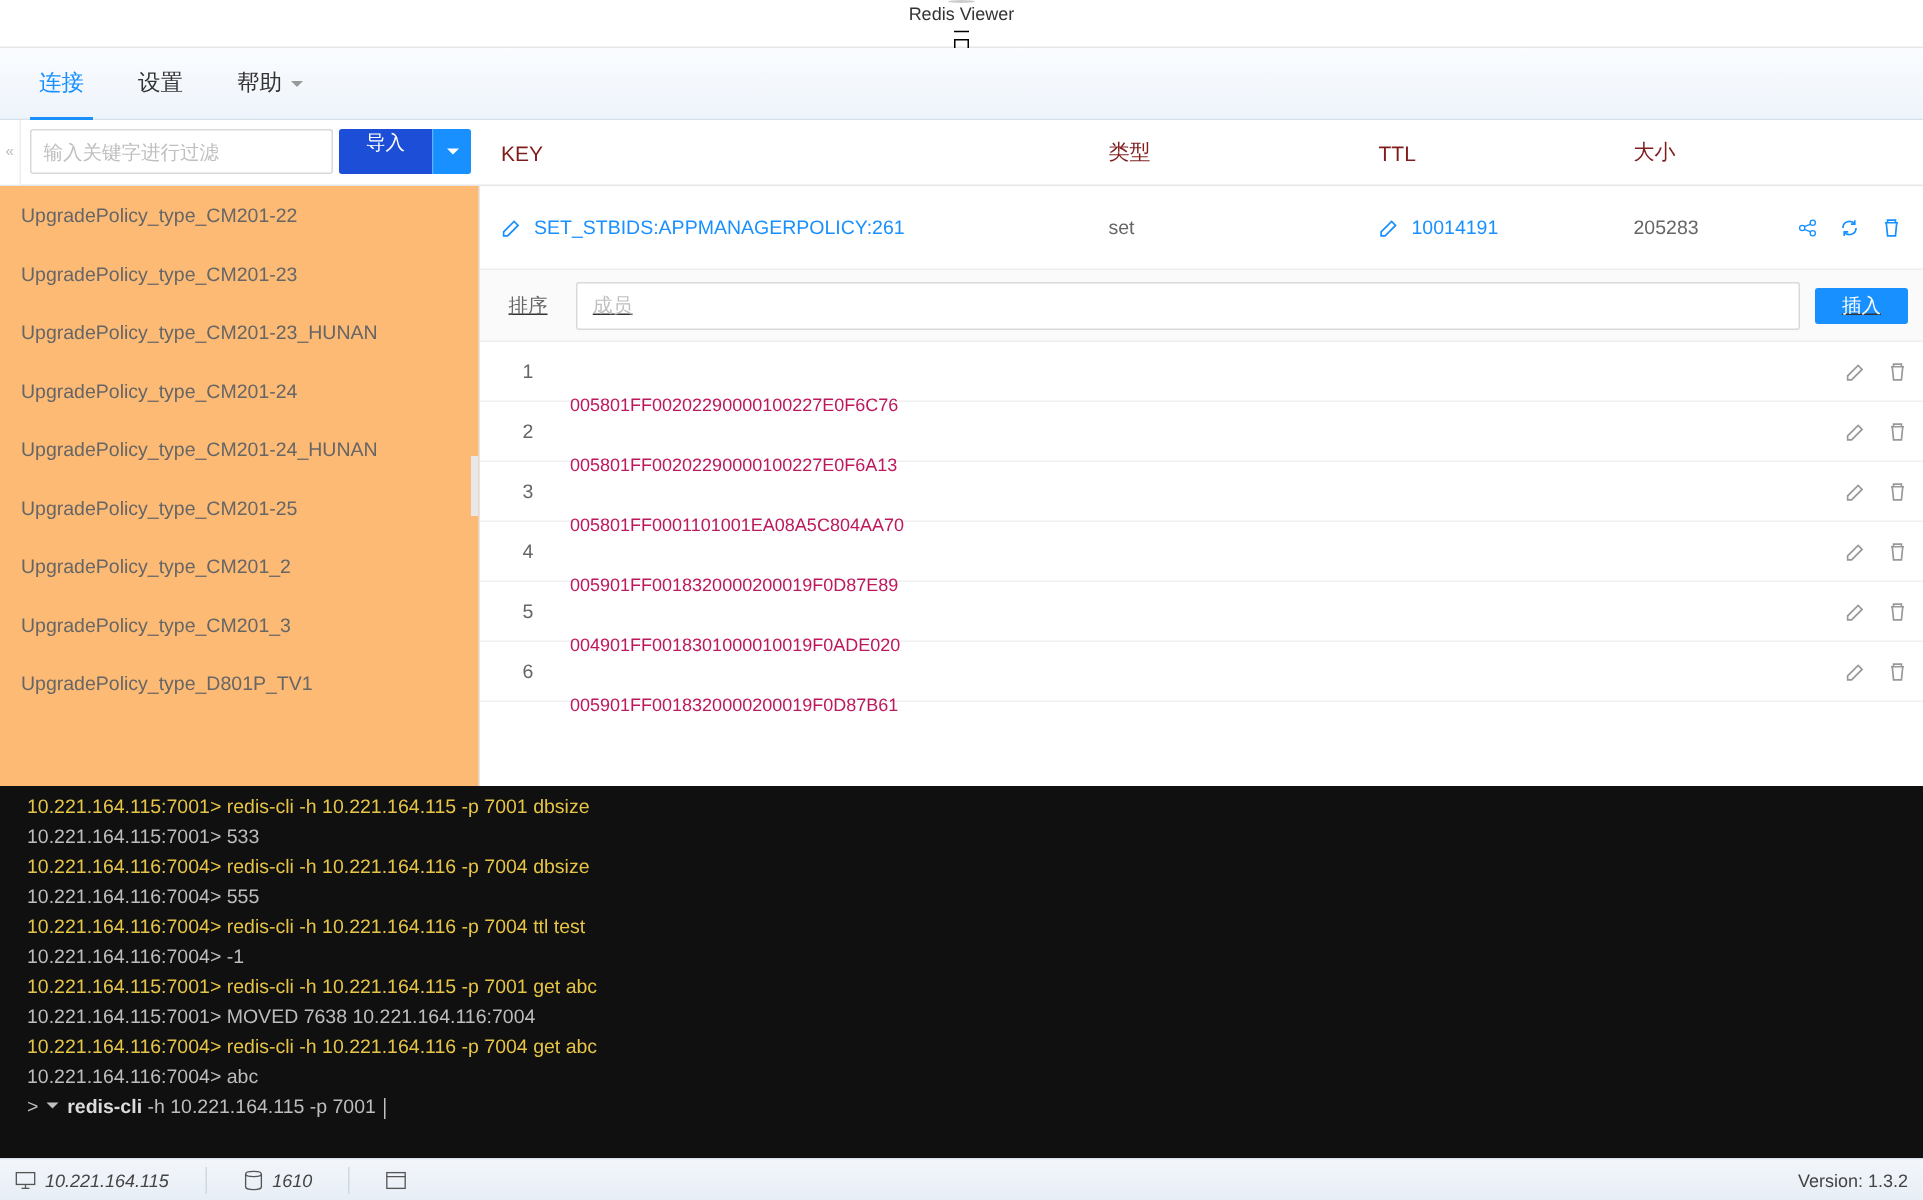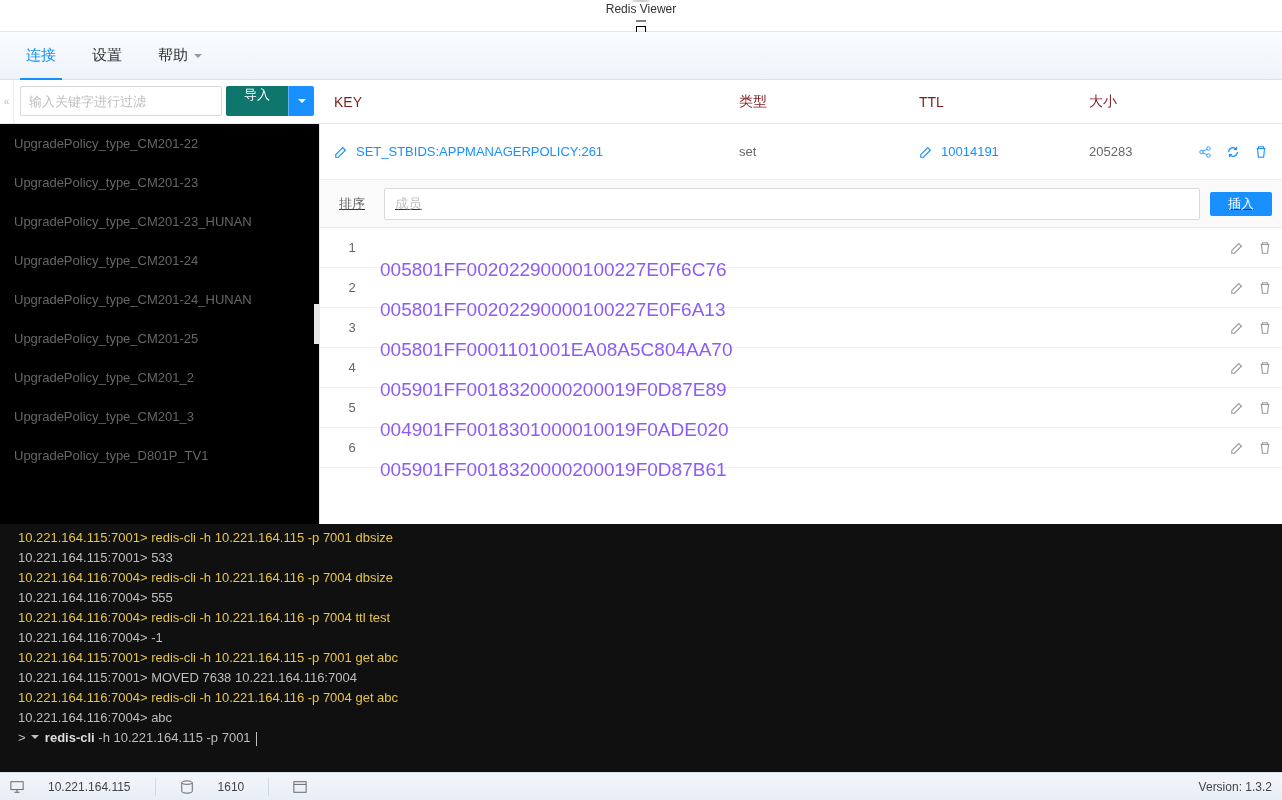--- a/index.html
+++ b/index.html
@@ -14,57 +14,57 @@
 .menuitem { padding:0 18px; height:48px; display:flex; align-items:center; font-size:15px; color:#333; position:relative; gap:6px; }
 .menuitem.active { color:#1890ff; }
 .menuitem.active::after { content:""; position:absolute; bottom:0; left:12px; right:12px; height:2px; background:#1890ff; }
 .chev { border:4px solid transparent; border-top-color:#999; margin-top:4px; }
 .toolbar-row { display:flex; height:44px; border-bottom:1px solid #e6e6e6; }
 .collapse-handle { width:14px; display:flex; align-items:center; justify-content:center; background:#fff; border-right:1px solid #eee; color:#bbb; font-size:10px; }
 .sidebar-top { flex:0 0 306px; display:flex; align-items:flex-start; padding:6px; gap:4px; }
 .filter-input { flex:1; height:30px; border:1px solid #d9d9d9; border-radius:2px; padding:0 8px; font-size:13px; outline:none; }
 .filter-input::placeholder { color:#bfbfbf; }
 .import-btn { display:flex; height:30px; }
-.import-btn .main { background:#0f766e; color:#fff; padding:0 18px; display:flex; align-items:center; border-radius:2px 0 0 2px; }
+.import-btn .main { background:#1d4ed8; color:#fff; padding:0 18px; display:flex; align-items:center; border-radius:2px 0 0 2px; }
 .import-btn .drop { background:#1890ff; border-left:1px solid rgba(255,255,255,.3); width:26px; display:flex; align-items:center; justify-content:center; border-radius:0 2px 2px 0; }
 .import-btn .drop .chev { border-top-color:#fff; }
 .header-row { flex:1; display:flex; align-items:center; padding:0 14px; color:#7f1d1d; font-size:14px; }
 .hc-key { flex:0 0 405px; }
 .hc-type { flex:0 0 180px; }
 .hc-ttl { flex:0 0 170px; }
 .hc-size { flex:1; }
 .body { flex:1; display:flex; overflow:hidden; }
-.sidebar { width:320px; border-right:1px solid #e6e6e6; overflow-y:auto; background:#000000; position:relative; }
+.sidebar { width:320px; border-right:1px solid #e6e6e6; overflow-y:auto; background:#fdba74; position:relative; }
 .sidebar-handle { position:absolute; right:0; top:50%; transform:translateY(-50%); width:5px; height:40px; background:#e8e8e8; }
 .key-item { padding:12px 14px; font-size:13px; color:#666; border-bottom:0; overflow:hidden; text-overflow:ellipsis; white-space:nowrap; }
 .main { flex:1; display:flex; flex-direction:column; overflow:hidden; }
 .detail-row { height:56px; display:flex; align-items:center; padding:0 14px; border-bottom:1px solid #eee; }
 .detail-row .dk { flex:0 0 405px; display:flex; align-items:center; gap:8px; color:#1890ff; }
 .detail-row .dt { flex:0 0 180px; color:#666; }
 .detail-row .dl { flex:0 0 170px; display:flex; align-items:center; gap:8px; color:#1890ff; }
 .detail-row .ds { flex:1; display:flex; align-items:center; color:#666; }
 .detail-row .actions { display:flex; gap:14px; color:#1890ff; }
 .editpen { width:14px; height:14px; }
 .member-toolbar { height:48px; background:#fafafa; border-bottom:1px solid #eee; display:flex; align-items:center; padding:0 10px; gap:10px;text-decoration:underline; }
 .sort-lbl { width:44px; text-align:center; color:#666; }
 .member-input { flex:1; height:32px; border:1px solid #d9d9d9; border-radius:2px; padding:0 10px; outline:none; }
 .member-input::placeholder { color:#bfbfbf; }
 .insert-btn { height:24px; padding:0 18px; background:#1890ff; color:#fff; border-radius:2px; display:flex; align-items:center; }
 .grid { flex:1; overflow:auto; }
 .grid-row { height:40px; display:flex; align-items:center; border-bottom:1px solid #f0f0f0; padding:0 10px; }
 .grid-row .idx { width:44px; text-align:center; color:#666; }
-.grid-row .val { flex:1; padding-left:6px; color:#8b5cf6; font-size:19px;margin-top:45px; }
+.grid-row .val { flex:1; padding-left:6px; color:#be185d; font-size:12px;margin-top:45px; }
 .grid-row .ra { display:flex; gap:14px; color:#999; }
 .terminal { height:248px; background:#101010; color:#c0c0c0; font-family:Consolas,monospace; font-size:13px; padding:4px 18px; overflow:auto; line-height:20px; }
 .terminal .p { color:#e6c446; }
 .terminal .o { color:#bdbdbd; }
 .terminal .cur { display:inline-block; width:1px; height:14px; background:#c0c0c0; vertical-align:middle; margin-left:2px; }
 .terminal .tri { display:inline-block; border:4px solid transparent; border-top-color:#c0c0c0; vertical-align:middle; margin:0 2px; }
 .statusbar { height:28px; background:linear-gradient(#f2f6fb,#e8eef6); border-top:1px solid #d7e1ec; display:flex; align-items:center; padding:0 10px; font-size:12px; color:#444; gap:24px; }
-.statusbar .grp { display:flex; align-items:center; gap:24px; }
+.statusbar .grp { display:flex; align-items:center; gap:6px;font-style:italic; }
 .statusbar .sep { width:1px; height:18px; background:#d0d8e2; }
 .statusbar .spacer { flex:1; }
 svg.ic { width:14px; height:14px; }
 </style>
 </head>
 <body>
 
 <div class="titlebar">
   <div class="icon"></div>
   <div class="title">Redis Viewer</div>

